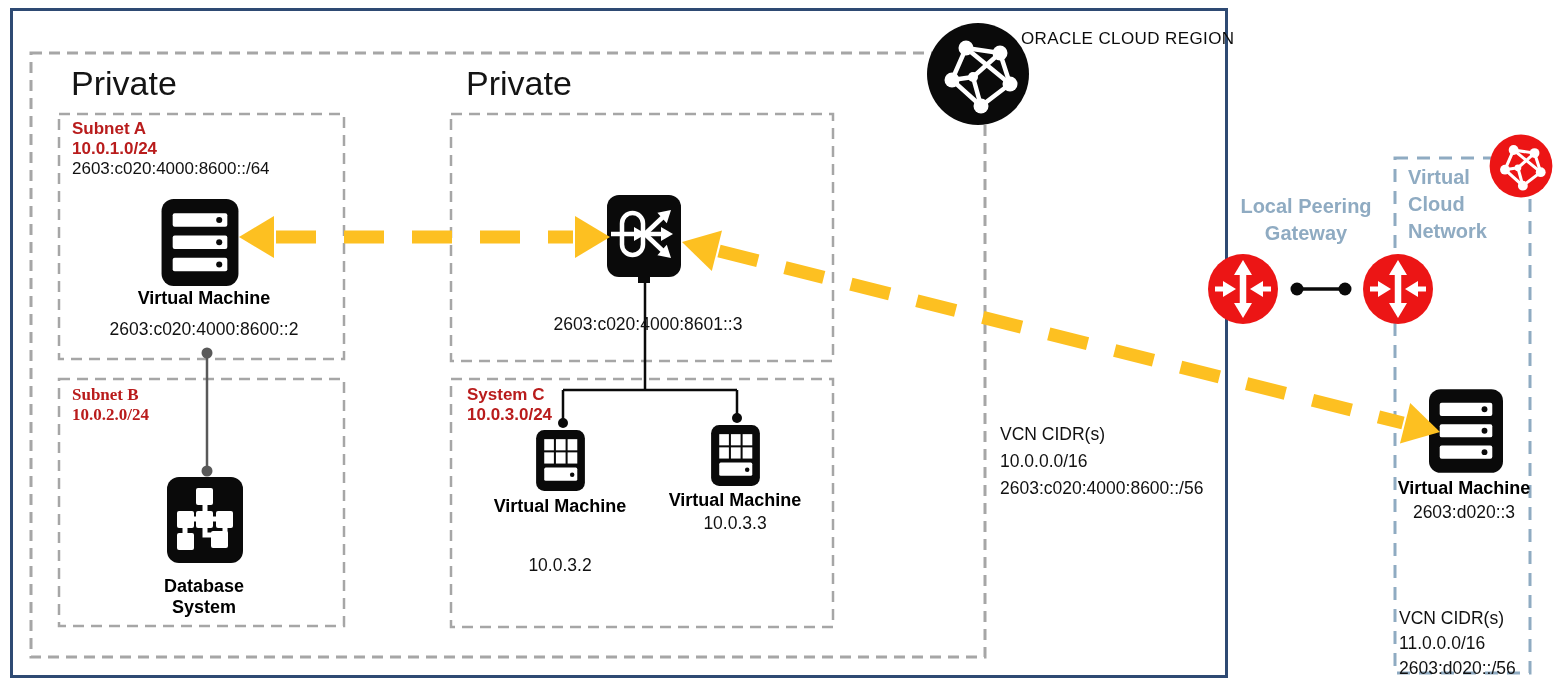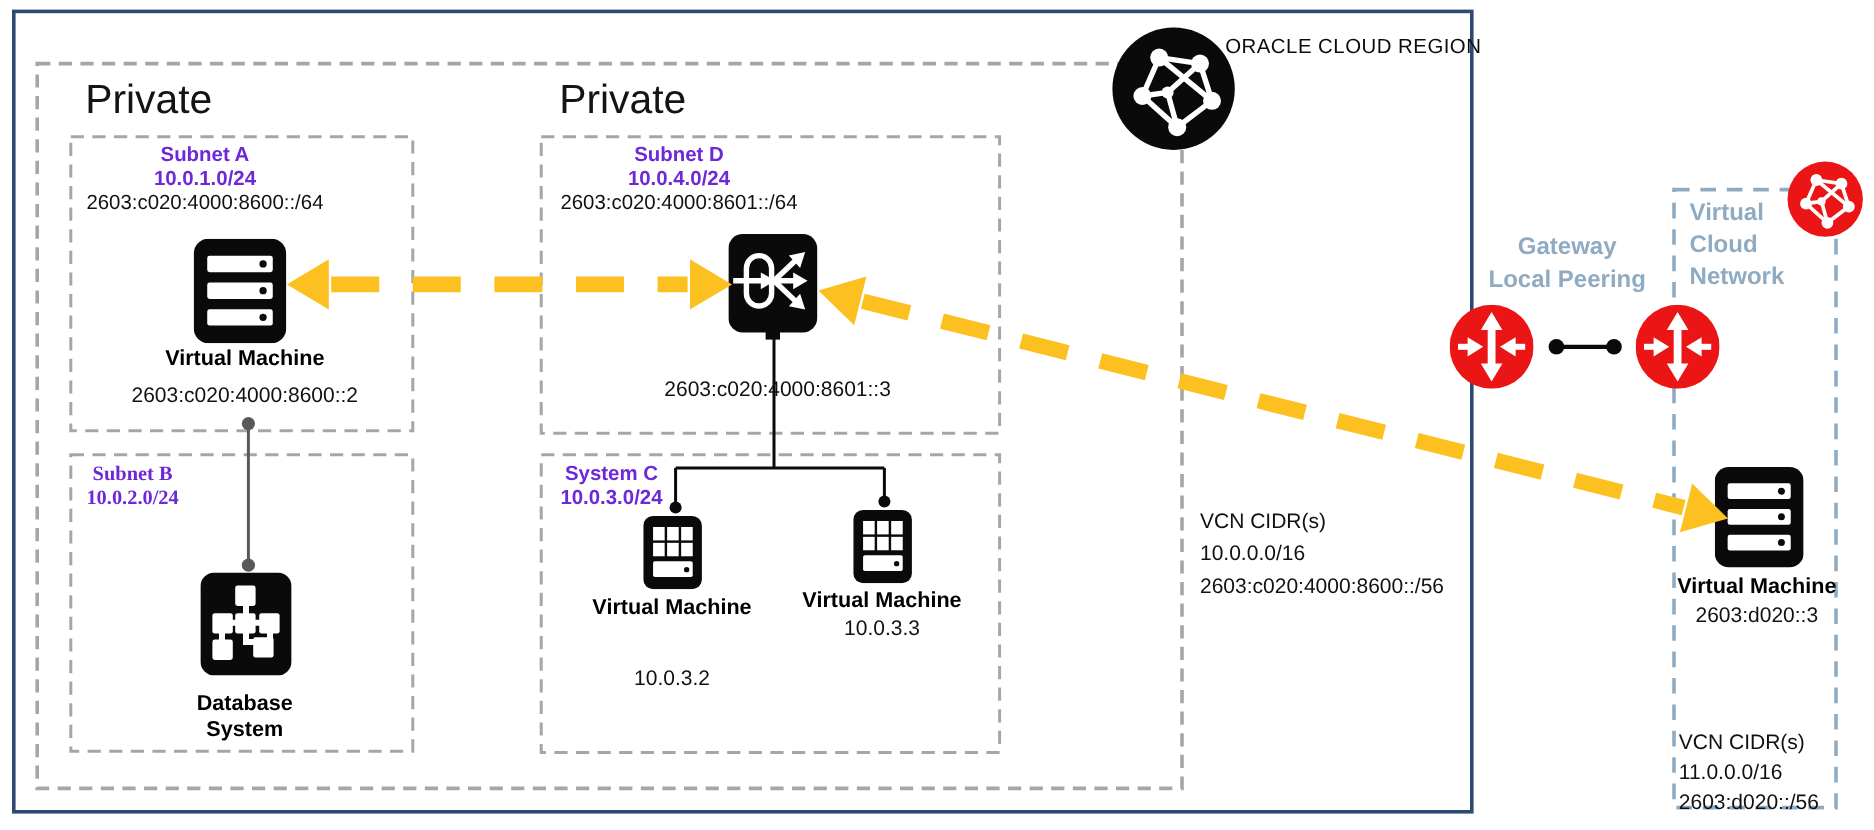--- a/index.html
+++ b/index.html
@@ -11,21 +11,21 @@
   .layer{position:absolute;left:0;top:0;pointer-events:none;}
   
   .region-box{left:10px;top:8px;width:1212px;height:664px;border:3px solid #2E4A73;}
   .region-label{left:1021px;top:29px;font-size:17px;letter-spacing:.4px;color:#0c0c0c;white-space:nowrap;}
   
   .heading{font-size:34px;color:#141414;font-weight:500;white-space:nowrap;}
   .h-left{left:71px;top:64px;}
   .h-right{left:466px;top:64px;}
   
   .sub-block{font-size:17px;line-height:20px;white-space:nowrap;}
-  .sub-orange{color:#6d28d9;font-weight:700;text-align:center;}
+  .sub-orange{color:#b91c1c;font-weight:700;}
   .sub-ip{color:#111;font-weight:400;}
   
   .cap-bold{font-size:18px;font-weight:700;color:#000;text-align:center;white-space:nowrap;}
   .cap-ip{font-size:17.5px;color:#111;text-align:center;white-space:nowrap;}
   
   .cidr-block{font-size:17.5px;line-height:27px;color:#111;white-space:nowrap;}
   .cidr-block-right{font-size:17.5px;line-height:25px;color:#111;white-space:nowrap;}
   
   .steel{color:#8FABC2;font-weight:600;font-size:20px;line-height:27px;white-space:nowrap;}
   .center{text-align:center;}
@@ -242,45 +242,40 @@
 
   <div class="abs sub-block" style="left:72px;top:385px;font-family:Liberation Serif, serif;">
     <div class="sub-orange">Subnet B</div>
     <div class="sub-orange">10.0.2.0/24</div>
   </div>
   <div class="abs cap-bold" style="left:59px;top:576px;width:290px;line-height:21px;">
     <div>Database</div>
     <div>System</div>
   </div>
 
-  <div class="abs sub-block" style="left:467px;top:119px;">
-    <div class="sub-orange">Subnet D</div>
-    <div class="sub-orange">10.0.4.0/24</div>
-    <div class="sub-ip">2603:c020:4000:8601::/64</div>
-  </div>
   <div class="abs cap-ip" style="left:528px;top:314px;width:240px;">2603:c020:4000:8601::3</div>
 
   <div class="abs sub-block" style="left:467px;top:385px;">
     <div class="sub-orange">System C</div>
     <div class="sub-orange">10.0.3.0/24</div>
   </div>
   <div class="abs cap-bold" style="left:470px;top:496px;width:180px;">Virtual Machine</div>
   <div class="abs cap-ip" style="left:470px;top:519px;width:180px;margin-top:36px;">10.0.3.2</div>
   <div class="abs cap-bold" style="left:645px;top:490px;width:180px;">Virtual Machine</div>
   <div class="abs cap-ip" style="left:645px;top:513px;width:180px;">10.0.3.3</div>
 
   <div class="abs cidr-block" style="left:1000px;top:421px;">
     <div>VCN CIDR(s)</div>
     <div>10.0.0.0/16</div>
     <div>2603:c020:4000:8600::/56</div>
   </div>
 
   <div class="abs steel center" style="left:1216px;top:193px;width:180px;">
+    <div>Local Peering</div>
     <div>Gateway</div>
-    <div>Local Peering</div>
   </div>
 
   <div class="abs steel" style="left:1408px;top:164px;">
     <div>Virtual</div>
     <div>Cloud</div>
     <div>Network</div>
   </div>
 
   <div class="abs cap-bold" style="left:1386px;top:478px;width:156px;">Virtual Machine</div>
   <div class="abs cap-ip" style="left:1386px;top:502px;width:156px;">2603:d020::3</div>

